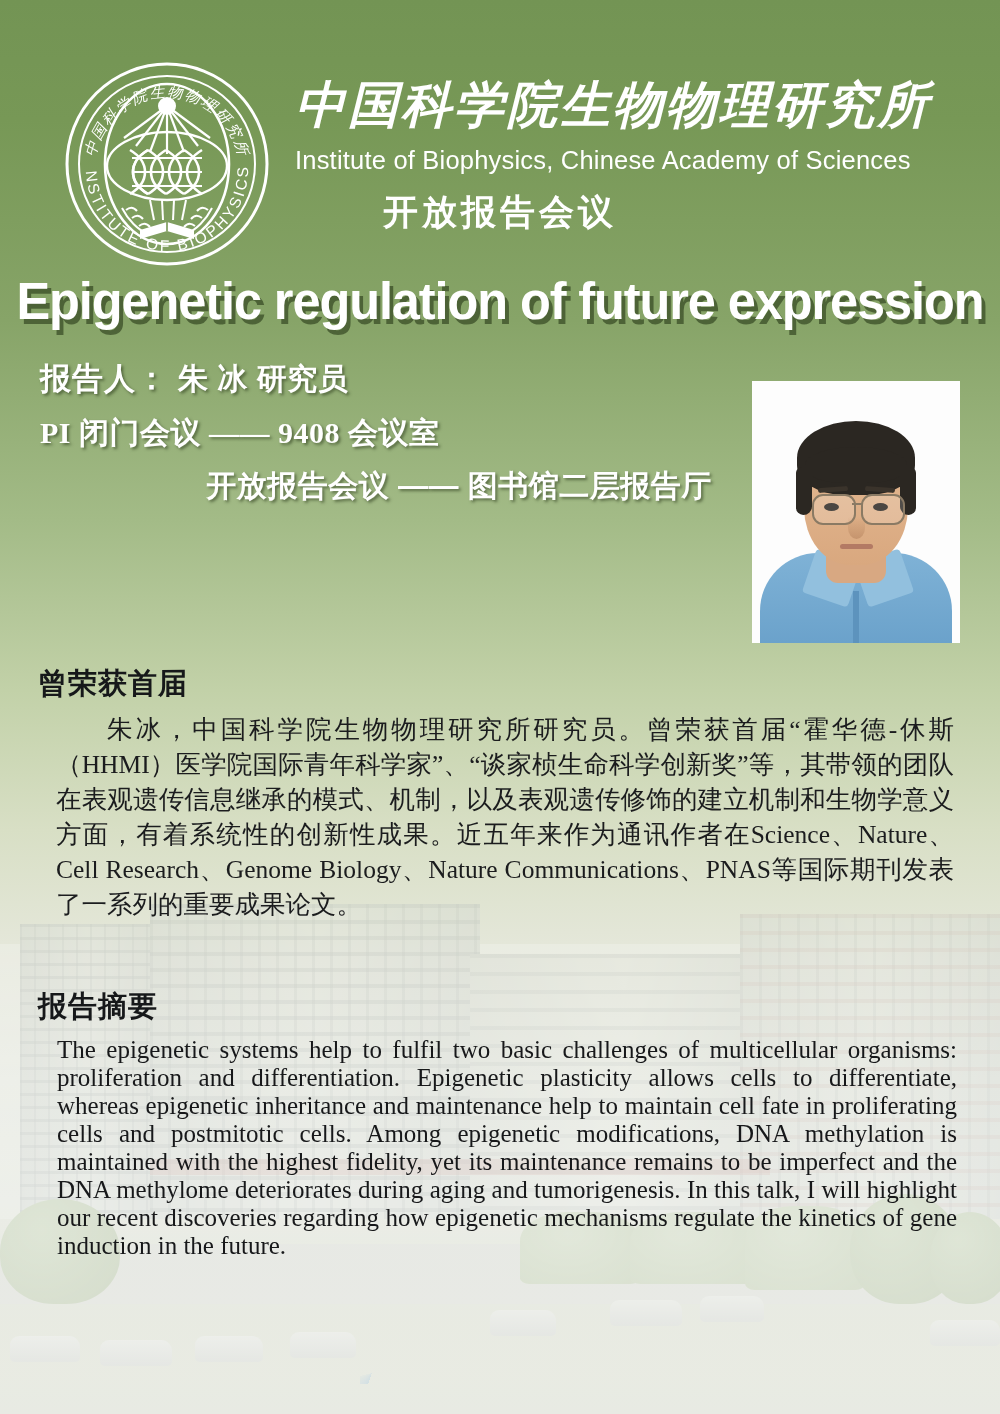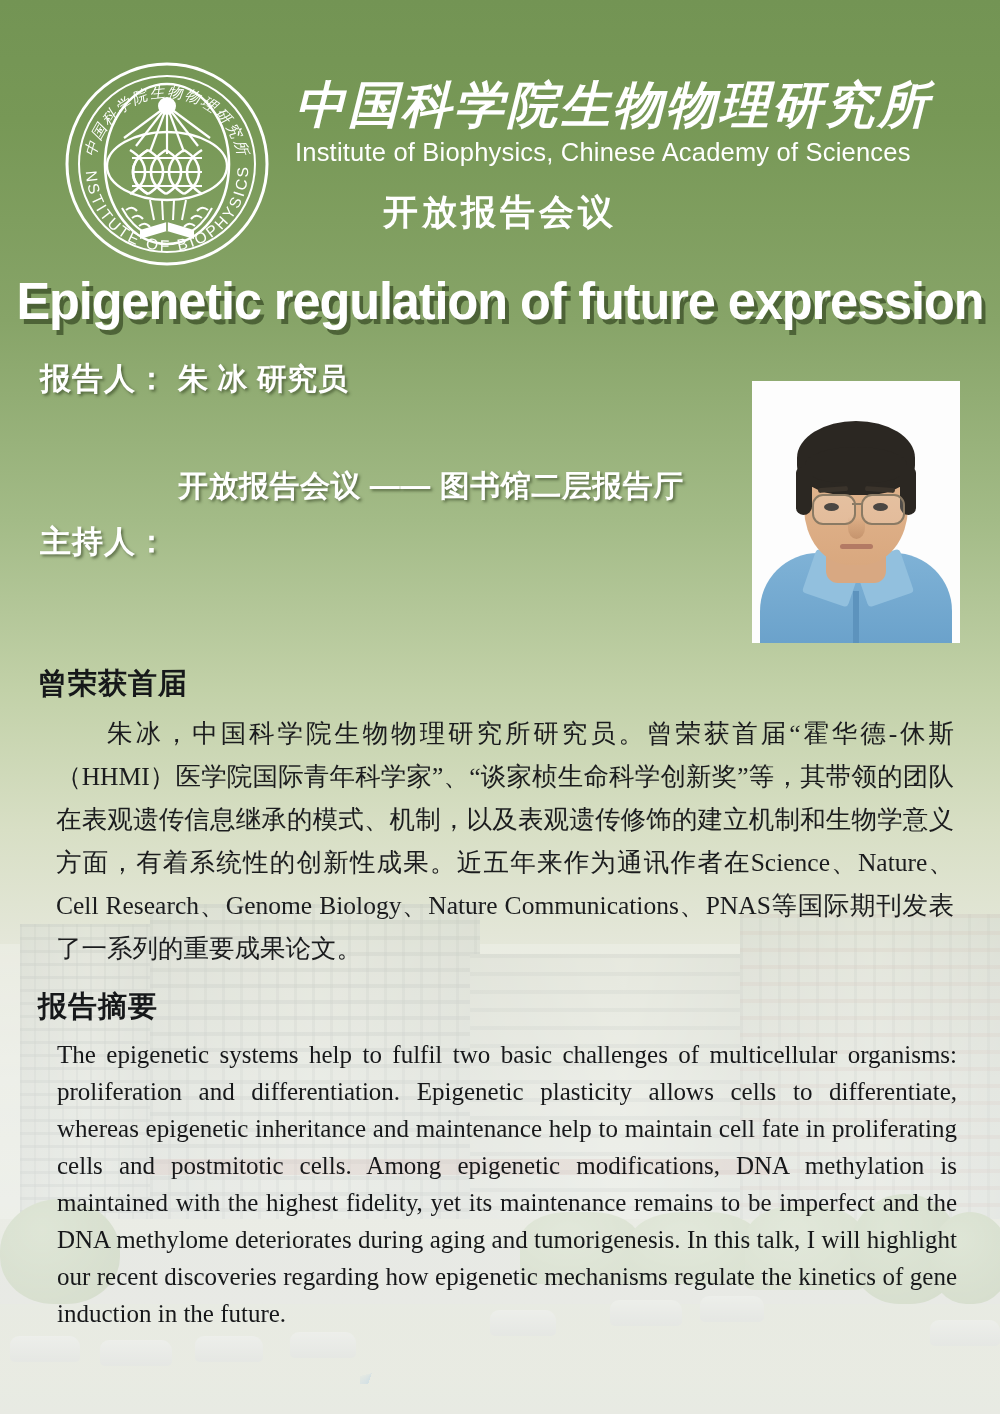--- a/index.html
+++ b/index.html
@@ -56,21 +56,21 @@
 
   
   .logo{position:absolute;left:62px;top:58px;width:210px;height:213px;}
   .brand{position:absolute;left:295px;top:80px;width:600px;text-align:center;}
   .brand-cn{
     font-family:"Liberation Serif", serif;
     font-size:50px;font-weight:700;color:#ffffff;letter-spacing:3px;
     font-style:italic;line-height:1;white-space:nowrap;
   }
   .brand-en{
-    font-size:25.5px;color:#ffffff;letter-spacing:.2px;margin-top:8px;white-space:nowrap;
+    font-size:25.5px;color:#ffffff;letter-spacing:.2px;margin-top:16px;white-space:nowrap;
   }
   .subhead{
     position:absolute;left:0;top:189px;width:1000px;text-align:center;
     font-size:35px;font-weight:700;color:#ffffff;letter-spacing:4px;
   }
 
   
   .title{
     position:absolute;left:0;top:272px;width:1000px;text-align:center;
     font-size:51px;font-weight:700;color:#ffffff;
@@ -85,21 +85,21 @@
         text-shadow:2px 2px 3px rgba(35,50,20,.55);}
   .info-row{display:flex;align-items:baseline;margin-bottom:8px;height:47px;}
   .info-label{
     font-size:31px;font-weight:700;letter-spacing:1px;flex:0 0 auto;width:138px;
   }
   .info-value{
     font-size:30px;font-weight:700;letter-spacing:.5px;
     font-family:"Liberation Serif", serif;
   }
   .info-value.cnbold{font-family:"Liberation Sans", sans-serif;}
-  .info-row.indent{padding-left:138px;margin-top:-2px;}
+  .info-row.indent{padding-left:138px;margin-top:-2px;justify-content:center;}
 
   
   .portrait{
     position:absolute;left:752px;top:381px;width:208px;height:262px;
     background:#ffffff;overflow:hidden;
   }
   .p-bg{position:absolute;inset:0;background:#fdfdfd;}
   .p-shirt{position:absolute;left:8px;bottom:0;width:192px;height:90px;
     border-radius:58px 58px 0 0;background:linear-gradient(to bottom,#7fb2d6,#6ba2cb);}
   .p-collarL{position:absolute;left:56px;bottom:42px;width:48px;height:46px;background:#92c0de;
@@ -135,28 +135,28 @@
   
   .sec-h{
     position:absolute;left:38px;font-size:29px;font-weight:700;color:#16181a;letter-spacing:1px;
   }
   .sec-h.bio{top:664px;}
   .sec-h.abs{top:987px;}
 
   .bio-p{
     position:absolute;left:56px;top:712px;width:898px;
     font-family:"Liberation Serif", serif;
-    font-size:25.5px;line-height:43px;color:#1b1c1e;
+    font-size:25.5px;line-height:35px;color:#1b1c1e;
     text-align:justify;text-justify:inter-character;
     text-indent:2em;
   }
   .abs-p{
     position:absolute;left:57px;top:1036px;width:900px;
     font-family:"Liberation Serif", serif;
-    font-size:25px;line-height:37px;color:#17181a;
+    font-size:25px;line-height:28px;color:#17181a;
     text-align:justify;
   }
 </style>
 </head>
 <body>
 
 <div class="poster">
 
   <div class="bg-photo">
     <div class="sky"></div>
@@ -260,26 +260,26 @@
   <div class="subhead">开放报告会议</div>
 
   <div class="title">Epigenetic regulation of future expression</div>
 
   <div class="info">
     <div class="info-row">
       <span class="info-label">报告人：</span>
       <span class="info-value cnbold">朱 冰  研究员</span>
     </div>
     <div class="info-row">
+      <span class="info-value">PI 闭门会议 —— 9408 会议室</span>
     </div>
     <div class="info-row indent">
       <span class="info-value cnbold">开放报告会议 —— 图书馆二层报告厅</span>
     </div>
     <div class="info-row">
-      <span class="info-label">主持人：</span>
     </div>
   </div>
 
   <div class="portrait">
     <div class="p-bg"></div>
     <div class="p-shirt"></div>
     <div class="p-placket"></div>
     <div class="p-collarL"></div>
     <div class="p-collarR"></div>
     <div class="p-neck"></div>

